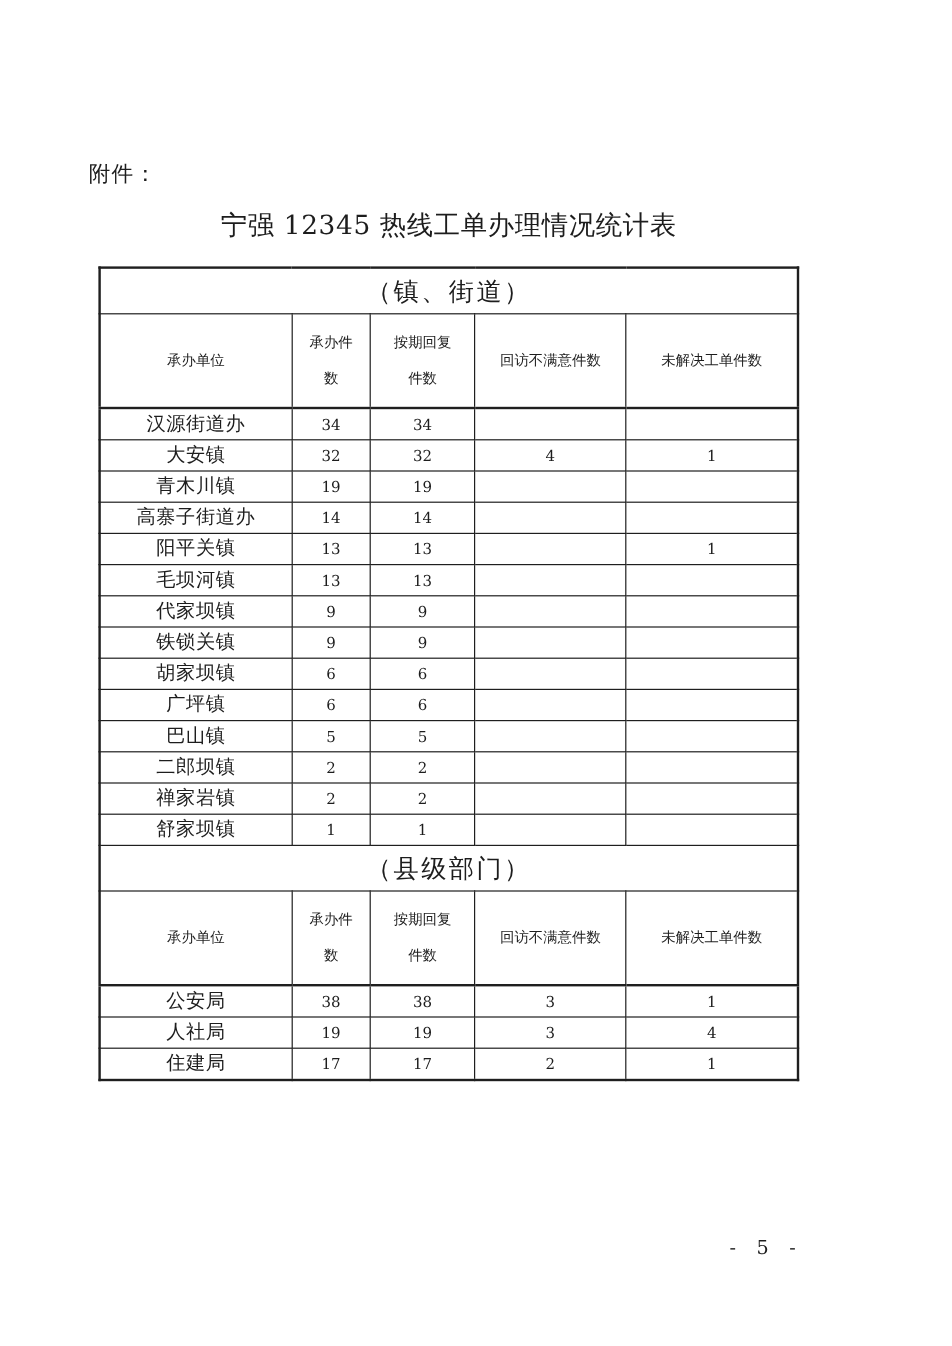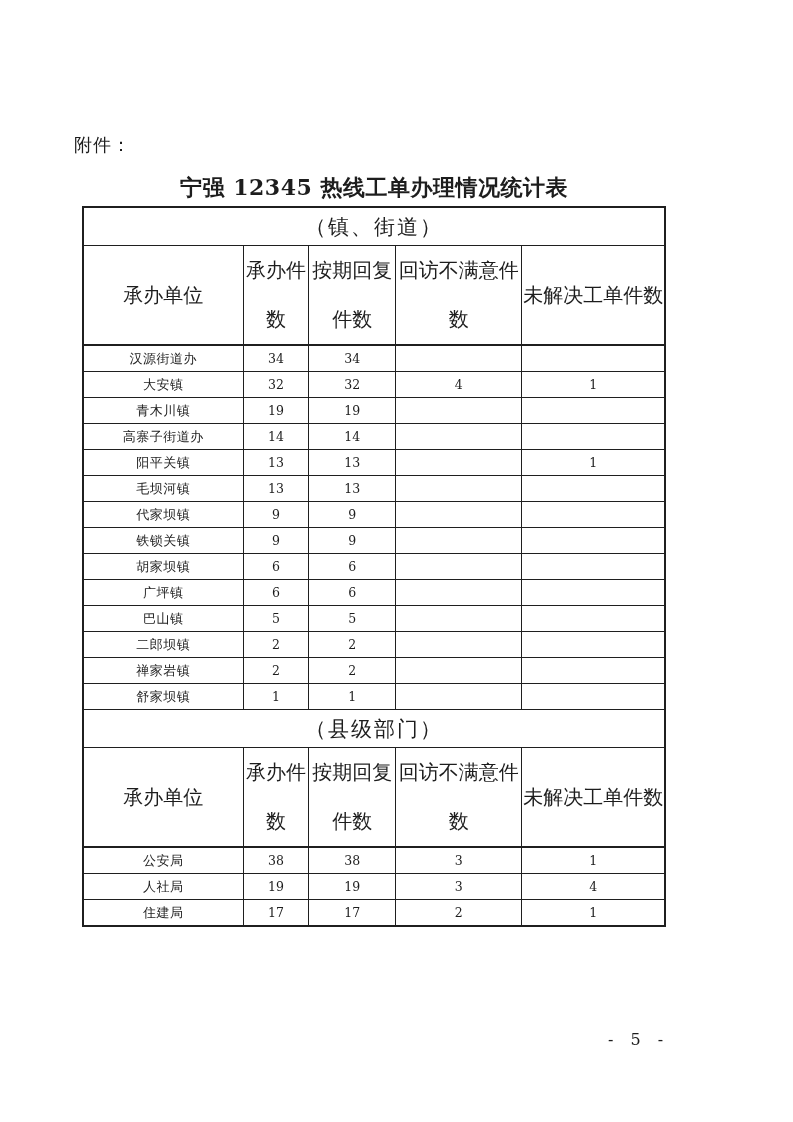--- a/index.html
+++ b/index.html
@@ -24,23 +24,23 @@
   }
   .content {
     position: absolute;
     left: 82px;
     top: 173px;
     width: 584px;
   }
   .doc-title {
     text-align: center;
     font-size: 22px;
-    font-weight: bold;
+    font-weight: normal;
     letter-spacing: 0.5px;
-    margin-bottom: 3px;
+    margin-bottom: 19px;
     white-space: nowrap;
   }
   table.stats {
     width: 100%;
     border-collapse: collapse;
     table-layout: fixed;
     border: 2px solid #1f1f1f;
   }
   table.stats td {
     border: 1px solid #1f1f1f;
@@ -49,32 +49,32 @@
     padding: 0;
     overflow: hidden;
   }
   tr.band-row td {
     height: 37px;
     font-size: 21px;
     letter-spacing: 2px;
   }
   tr.header-row td {
     height: 77px;
-    font-size: 20px;
+    font-size: 12px;
     line-height: 2.45;
     white-space: pre-line;
     border-bottom-width: 2px;
     font-family: Liberation Serif, serif;
   }
   tr.data-row td {
     height: 25px;
     font-size: 12.5px;
   }
   tr.data-row td.unit-cell {
-    font-size: 13px;
+    font-size: 16px;
     letter-spacing: 0.5px;
   }
   .page-number {
     position: absolute;
     left: 608px;
     top: 1030px;
     font-size: 16px;
     letter-spacing: 6px;
     white-space: nowrap;
   }

